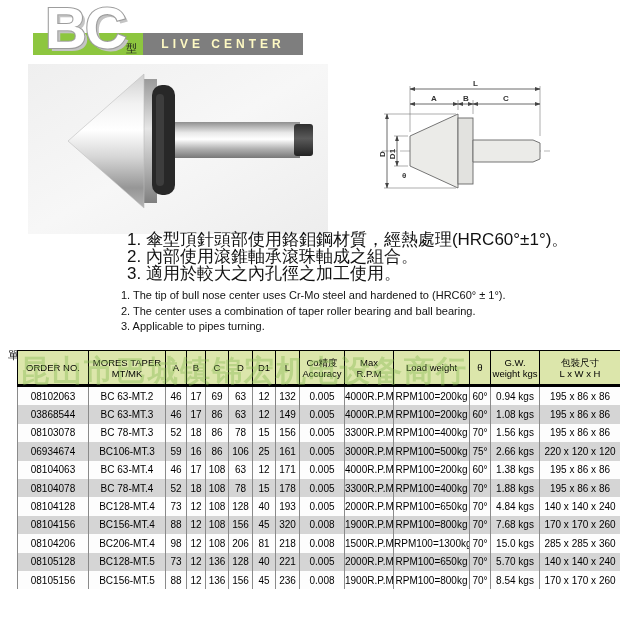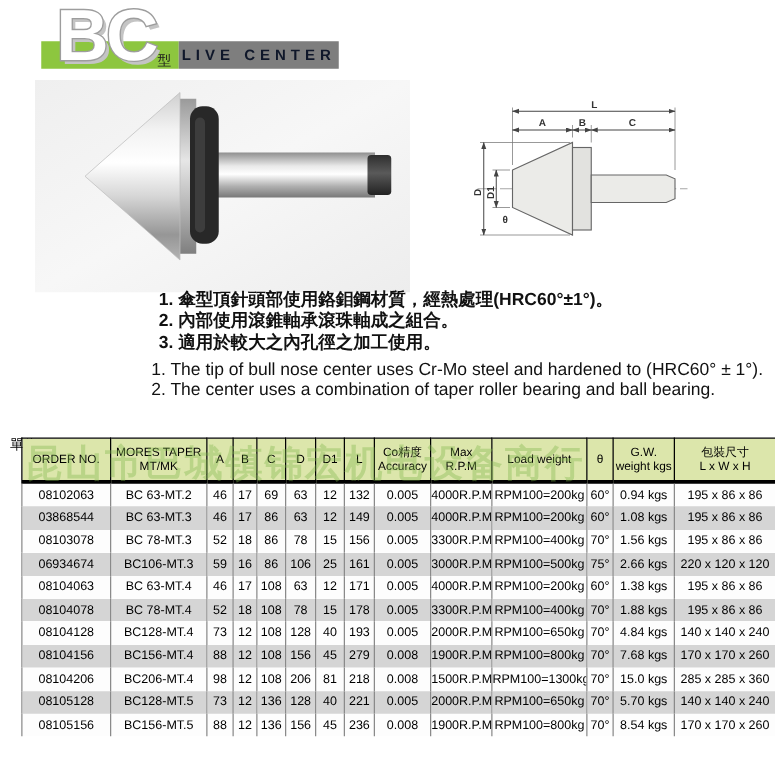--- a/index.html
+++ b/index.html
@@ -2,32 +2,32 @@
 <html><head>
 <meta charset="utf-8">
 <style>
   html,body{margin:0;padding:0;}
   body{
     width:620px;height:620px;position:relative;background:#ffffff;
     font-family:"Liberation Sans",sans-serif;overflow:hidden;color:#111;
   }
   
   .bar-green{position:absolute;left:33px;top:33px;width:110px;height:22px;background:#8dc63f;}
-  .bar-gray{position:absolute;left:143px;top:33px;width:128px;height:22px;background:#7e7e7e;
-    color:#0f172a;font-size:12px;font-weight:bold;letter-spacing:4px;line-height:23px;text-align:center;}
+  .bar-gray{position:absolute;left:143px;top:33px;width:160px;height:22px;background:#7e7e7e;
+    color:#fef9c3;font-size:12px;font-weight:bold;letter-spacing:4px;line-height:23px;text-align:center;}
   .type-char{position:absolute;left:126px;top:41px;font-size:11px;color:#1c1c1c;z-index:3;}
   .logo-svg{position:absolute;left:36px;top:-3px;z-index:2;}
   
   .photo{position:absolute;left:28px;top:64px;}
   
   .diagram{position:absolute;left:378px;top:74px;}
   .dim-label{font-size:8px;fill:#333;font-weight:bold;}
   
-  .notes-zh{position:absolute;left:127px;top:231px;font-size:14px;line-height:17px;font-weight:bold;}
-  .notes-en{position:absolute;left:121px;top:288px;font-size:14px;line-height:15.5px;}
+  .notes-zh{position:absolute;left:127px;top:231px;font-size:17px;line-height:17px;}
+  .notes-en{position:absolute;left:121px;top:288px;font-size:11px;line-height:15.5px;}
   .notes-zh div,.notes-en div{white-space:nowrap;}
   .unit{position:absolute;left:8px;top:348px;font-size:11px;color:#000;}
   
   table.spec{position:absolute;left:17px;top:350px;width:591px;border-collapse:collapse;table-layout:fixed;}
   table.spec thead th{
     background:#dce6ab;border:1px solid #000;border-bottom:3px solid #000;
     font-size:9.5px;font-weight:normal;height:33px;padding:0;color:#000;line-height:11px;
   }
   table.spec tbody td{
     font-size:10px;text-align:center;height:18.4px;padding:0;
@@ -140,20 +140,21 @@
 </svg>
 
 <div class="notes-zh">
   <div>1. 傘型頂針頭部使用鉻鉬鋼材質，經熱處理(HRC60°±1°)。</div>
   <div>2. 內部使用滾錐軸承滾珠軸成之組合。</div>
   <div>3. 適用於較大之內孔徑之加工使用。</div>
 </div>
 <div class="notes-en">
   <div>1. The tip of bull nose center uses Cr-Mo steel and hardened to (HRC60° ± 1°).</div>
   <div>2. The center uses a combination of taper roller bearing and ball bearing.</div>
+  <div>3. Applicable to pipes turning.</div>
 </div>
 
 <div class="unit">單位/Unit:mm</div>
 
 <table class="spec">
   <thead>
     <tr>
         <th style="width: 70px;">
           <div>ORDER NO.</div>
         </th>
@@ -317,21 +318,21 @@
         <td>140 x 140 x 240</td>
       </tr>
       <tr>
         <td>08104156</td>
         <td>BC156-MT.4</td>
         <td>88</td>
         <td>12</td>
         <td>108</td>
         <td>156</td>
         <td>45</td>
-        <td>279</td>
+        <td>320</td>
         <td>0.008</td>
         <td>1900R.P.M</td>
         <td>RPM100=800kg</td>
         <td>70°</td>
         <td>7.68 kgs</td>
         <td>170 x 170 x 260</td>
       </tr>
       <tr>
         <td>08104206</td>
         <td>BC206-MT.4</td>

